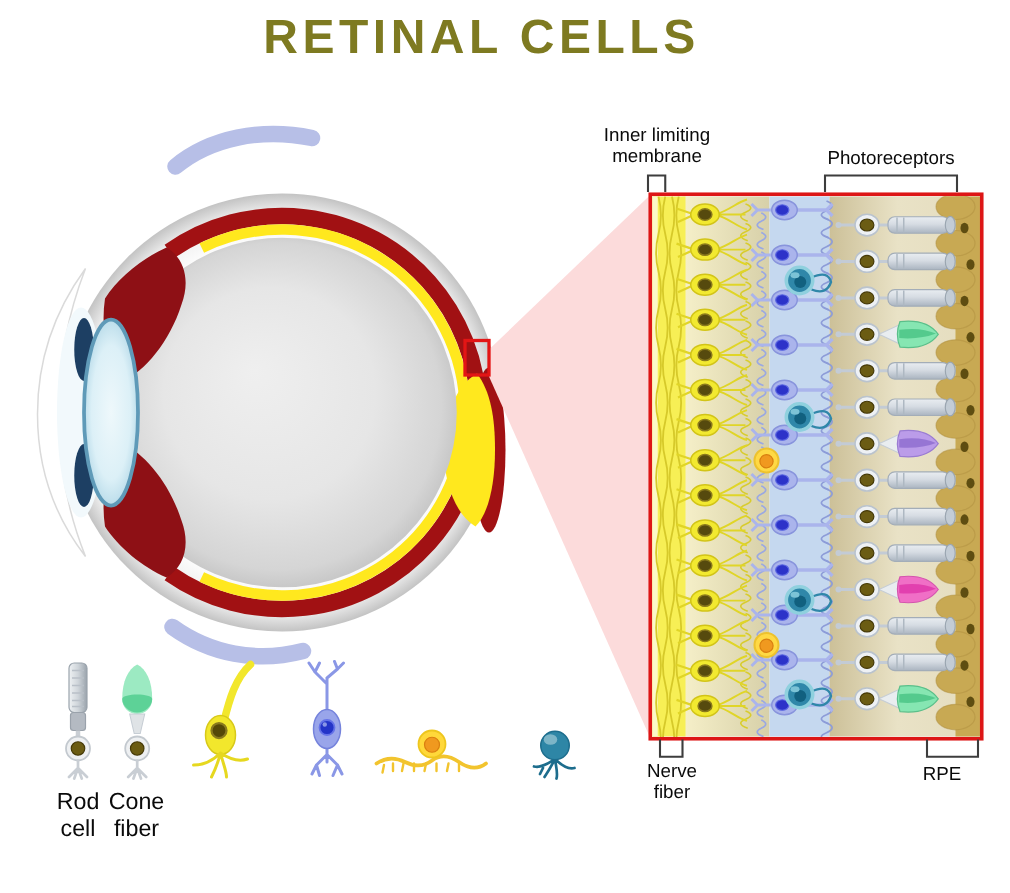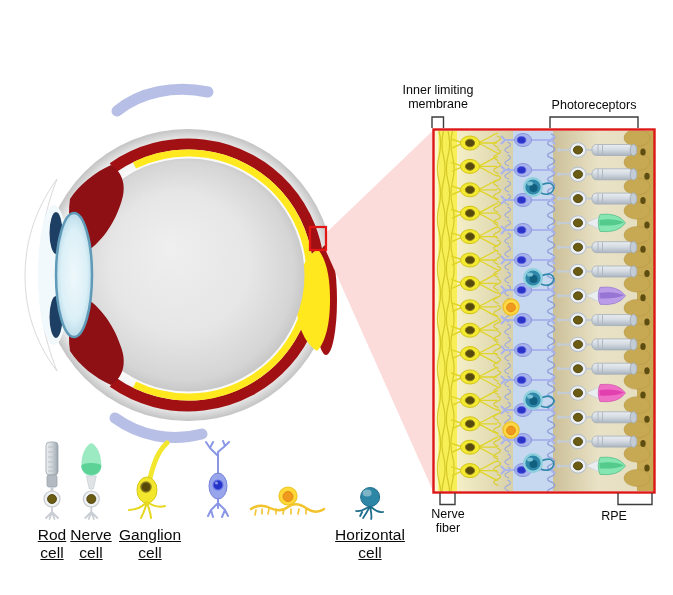--- a/index.html
+++ b/index.html
@@ -6,30 +6,31 @@
   .stage{position:relative;width:673px;height:595px;background:#ffffff;overflow:hidden;
          font-family:"Liberation Sans",sans-serif;}
   .art{position:absolute;left:0;top:0;}
   .title{position:absolute;left:321px;top:6px;transform:translateX(-50%);
          font-size:32px;font-weight:700;letter-spacing:3px;white-space:nowrap;}
   .lbl{position:absolute;transform:translateX(-50%);text-align:center;
        font-size:12.5px;line-height:1.14;color:#0a0a0a;}
   .lbl.ilm{left:438px;top:83px;width:96px;}
   .lbl.prs{left:594px;top:98px;width:120px;}
   .lbl.nf{left:448px;top:507px;width:48px;text-align:center;}
-  .lbl.rpe{left:614px;top:509px;width:60px;text-align:center;}
+  .lbl.rpe{left:628px;top:509px;width:60px;text-align:center;}
   .leg{position:absolute;top:440px;transform:translateX(-50%);text-align:center;}
   .leg svg{display:block;margin:0 auto;}
-  .leg-label{margin:4px auto 0;width:min-content;font-size:15.5px;line-height:1.15;color:#0a0a0a;text-decoration:underline;}
+  .leg-label{margin:4px auto 0;width:min-content;font-size:15.5px;line-height:1.15;color:#0a0a0a;}
 </style>
 </head>
 <body>
 
 <div class="stage">
 
+  <div class="title" style="color: rgb(126, 122, 33);">RETINAL CELLS</div>
 
   <svg class="art" width="673" height="595" viewBox="0 0 673 595">
     <defs>
       <radialGradient id="gSclera" cx="0.5" cy="0.5" r="0.5">
         <stop offset="0" stop-color="#ffffff"></stop>
           <stop offset="0.8" stop-color="#fbfbfb"></stop>
         <stop offset="0.92" stop-color="#ededed"></stop>
           <stop offset="1" stop-color="#c3c3c3"></stop>
       </radialGradient>
       <radialGradient id="gVit" cx="0.5" cy="0.5" r="0.55" fx="0.42" fy="0.38">
@@ -604,31 +605,30 @@
 
     <div class="leg" style="left:91px">
       <svg width="34" height="82" viewBox="0 0 34 82">
         <path d="M17,3 C23,6 27,14 27,26 C27,32 22,36 17,36 C12,36 7,32 7,26 C7,14 11,6 17,3 Z" fill="#9ceac2"></path>
         <path d="M7,26 C7,22 27,22 27,26 C27,31 22,35 17,35 C12,35 7,31 7,26 Z" fill="#57cf92" opacity="0.9"></path>
         <path d="M12,36 L22,36 L19,49 L15,49 Z" fill="#dfe3e6" stroke="#c6cdd4" stroke-width="0.7"></path>
         <circle cx="17" cy="59" r="8" fill="#eef0f2" stroke="#c3c9cf" stroke-width="1.2"></circle>
         <circle cx="17" cy="59" r="4.5" fill="#6b5c13" stroke="#463a08" stroke-width="0.8"></circle>
         <path d="M17,67 L17,72 M17,72 l-6,6 M17,72 l-2.5,7 M17,72 l2.5,7 M17,72 l6,6" stroke="#c9ced4" stroke-width="1.8" fill="none" stroke-linecap="round"></path>
       </svg>
-      <div class="leg-label">Nerve cell</div>
+      <div class="leg-label">Cone fiber</div>
     </div>
 
     <div class="leg" style="left:150px">
       <svg width="46" height="82" viewBox="0 0 46 82">
         <path d="M22,42 C26,26 30,12 40,3" stroke="#f2e72c" stroke-width="5" fill="none" stroke-linecap="round"></path>
         <ellipse cx="20" cy="50" rx="10" ry="13" fill="#f2e72c" stroke="#d8c91a" stroke-width="1"></ellipse>
         <circle cx="19" cy="47" r="5" fill="#554808" stroke="#8a7a1e" stroke-width="1.5"></circle>
         <path d="M20,62 C14,68 8,70 2,70 M20,62 C18,70 16,74 14,78 M20,62 C22,70 24,74 24,78 M20,62 C26,66 32,68 38,66" stroke="#e6d81f" stroke-width="2" fill="none" stroke-linecap="round"></path>
       </svg>
-      <div class="leg-label">Ganglion cell</div>
     </div>
 
     <div class="leg" style="left:218px">
       <svg width="36" height="82" viewBox="0 0 36 82">
         <path d="M18,34 L18,12 M18,16 L10,8 M10,8 L6,2 M10,8 L13,2 M18,12 L25,6 M25,6 L23,1 M25,6 L29,2" stroke="#8a97e6" stroke-width="2" fill="none" stroke-linecap="round"></path>
         <path d="M18,58 L18,68 M18,63 L11,70 M18,63 L25,70 M11,70 L8,76 M11,70 L13,77 M25,70 L22,77 M25,70 L28,76" stroke="#8a97e6" stroke-width="2" fill="none" stroke-linecap="round"></path>
         <ellipse cx="18" cy="46" rx="9" ry="13" fill="#99a5ea" stroke="#7583dc" stroke-width="1"></ellipse>
         <circle cx="18" cy="45" r="5" fill="#2434c8" stroke="#6472e8" stroke-width="1.2"></circle>
         <circle cx="16.5" cy="43" r="1.5" fill="#8a97e6"></circle>
       </svg>
@@ -642,17 +642,16 @@
         <circle cx="40" cy="56.5" r="5" fill="#f0991f" stroke="#da7f10" stroke-width="0.8"></circle>
       </svg>
     </div>
 
     <div class="leg" style="left:370px">
       <svg width="40" height="82" viewBox="0 0 40 82">
         <path d="M20,66 C14,70 10,72 6,71 M20,66 C17,72 15,75 13,78 M20,66 C21,73 22,76 21,79 M20,66 C25,71 29,73 33,72 M12,72 l-2,4" stroke="#1d6d8d" stroke-width="1.8" fill="none" stroke-linecap="round"></path>
         <circle cx="20" cy="57" r="9.5" fill="#2e86a6" stroke="#1d6d8d" stroke-width="1"></circle>
         <ellipse cx="17" cy="53" rx="4.5" ry="3.5" fill="#86bacb" opacity="0.9"></ellipse>
       </svg>
-      <div class="leg-label">Horizontal cell</div>
     </div>
 
   </div>
 </div>
 
 </body></html>

